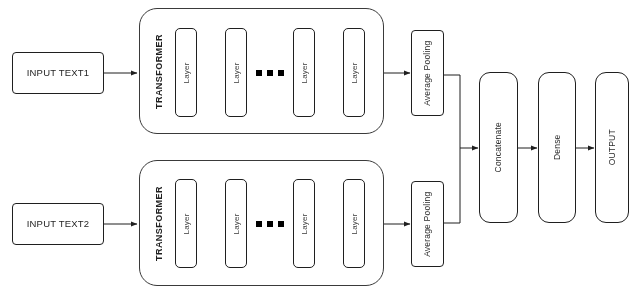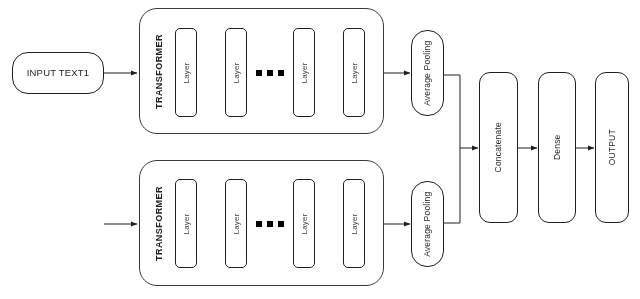--- a/index.html
+++ b/index.html
@@ -30,21 +30,21 @@
   .node {
     position: absolute;
     box-sizing: border-box;
     background: #ffffff;
     border: 1px solid #1f1f1f;
     display: flex;
     align-items: center;
     justify-content: center;
   }
   .node.rounded-lg { border-radius: 11px; }
-  .node.rounded-md { border-radius: 16px; }
+  .node.rounded-md { border-radius: 4px; }
   .node.rounded-sm { border-radius: 5px; }
   .node-label {
     color: #1f1f1f;
     text-align: center;
     white-space: nowrap;
     line-height: 1;
     letter-spacing: 0.2px;
   }
   .vert {
     transform: rotate(-90deg);
@@ -118,20 +118,23 @@
       <line x1="518" y1="148" x2="537" y2="148" marker-end="url(#arrow)"></line>
 
       <line x1="576" y1="148" x2="594" y2="148" marker-end="url(#arrow)"></line>
     </g>
   </svg>
 
   <div class="node rounded-md" style="left:12px; top:52px; width:92px; height:42px;">
     <span class="node-label lbl-input">INPUT TEXT1</span>
   </div>
 
+  <div class="node rounded-md" style="left:12px; top:203px; width:92px; height:42px;">
+    <span class="node-label lbl-input">INPUT TEXT2</span>
+  </div>
 
   <div class="group-box" style="left:139px; top:8px; width:245px; height:126px;"></div>
 
   <div class="transformer-caption" style="left:148px; top:28px; width:22px; height:86px;">
     <span class="node-label lbl-transformer vert">TRANSFORMER</span>
   </div>
 
   <div class="node rounded-sm" style="left:175px; top:28px; width:22px; height:89px;">
     <span class="node-label lbl-layer vert">Layer</span>
   </div>

